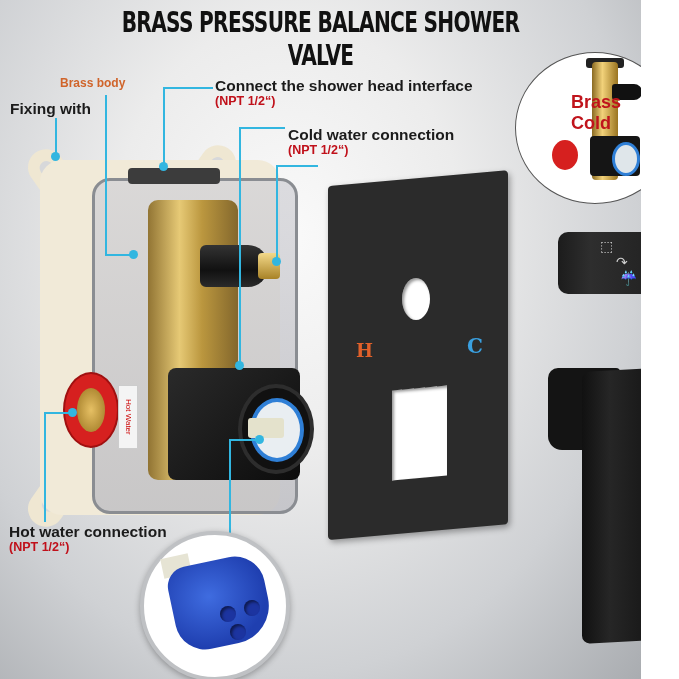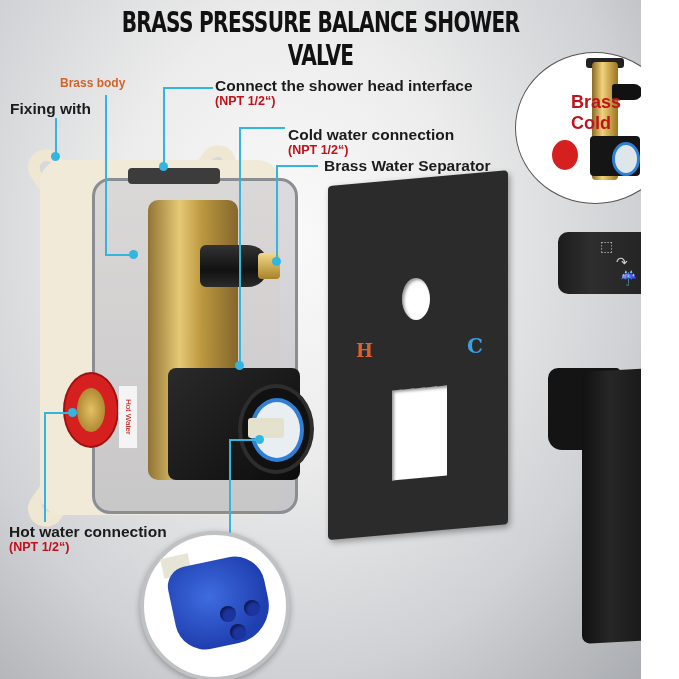--- a/index.html
+++ b/index.html
@@ -139,21 +139,20 @@
   <div class="label lbl-orange" style="left:60px;top:76px;">Brass body</div>
   <div class="label" style="left:10px;top:100px;">Fixing with</div>
   <div class="label" style="left:215px;top:77px;">
     <span>Connect the shower head interface</span>
     <span class="sub">(NPT 1/2“)</span>
   </div>
   <div class="label" style="left:288px;top:118px;margin-top:8px;">
     <span>Cold water connection</span>
     <span class="sub">(NPT 1/2“)</span>
   </div>
-  <div class="label" style="left:324px;top:157px;">Brass Water Separator</div>
   <div class="label" style="left:9px;top:523px;">
     <span>Hot water connection</span>
     <span class="sub">(NPT 1/2“)</span>
   </div>
 
   <div class="inset"></div>
   <div class="mini-top"></div>
   <div class="mini-brass"></div>
   <div class="mini-stem"></div>
   <div class="mini-red"></div>

